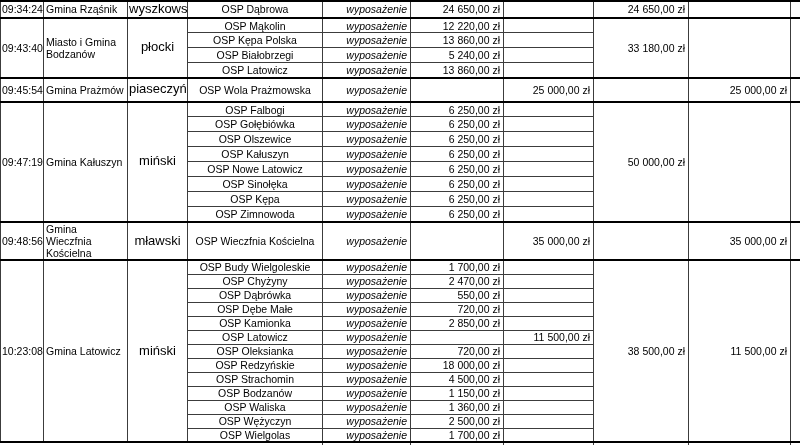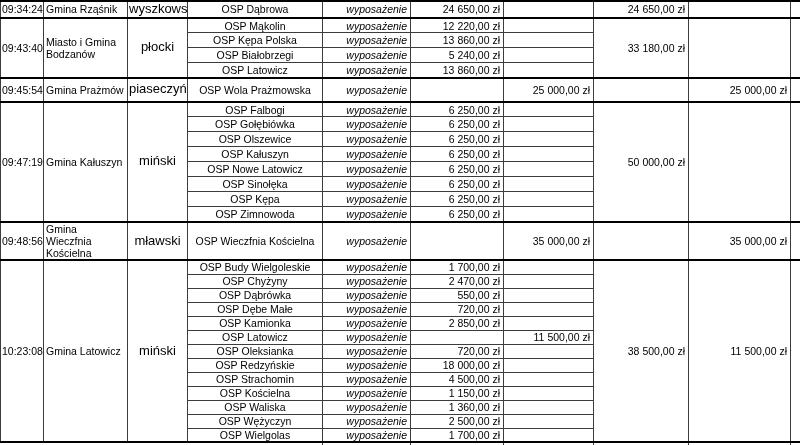--- a/index.html
+++ b/index.html
@@ -235,21 +235,21 @@
           <td class="c-amt">18 000,00 zł</td>
           <td class="c-amt"></td>
         </tr>
         <tr style="height: 14px;">
           <td class="c-osp">OSP Strachomin</td>
           <td class="c-cat">wyposażenie</td>
           <td class="c-amt">4 500,00 zł</td>
           <td class="c-amt"></td>
         </tr>
         <tr style="height: 14px;">
-          <td class="c-osp">OSP Kościelna</td>
+          <td class="c-osp">OSP Bodzanów</td>
           <td class="c-cat">wyposażenie</td>
           <td class="c-amt">1 150,00 zł</td>
           <td class="c-amt"></td>
         </tr>
         <tr style="height: 14px;">
           <td class="c-osp">OSP Waliska</td>
           <td class="c-cat">wyposażenie</td>
           <td class="c-amt">1 360,00 zł</td>
           <td class="c-amt"></td>
         </tr>

